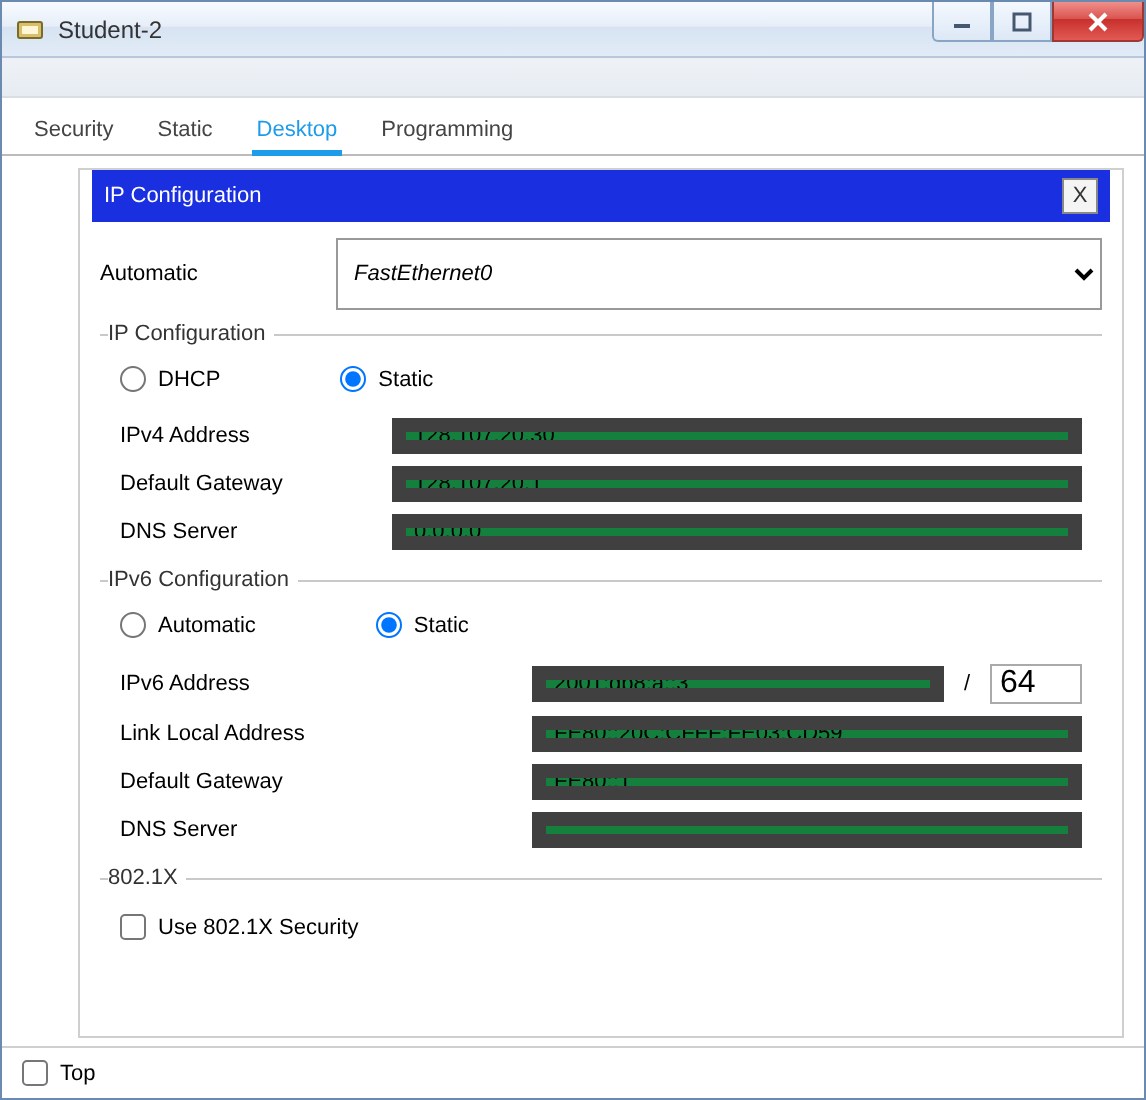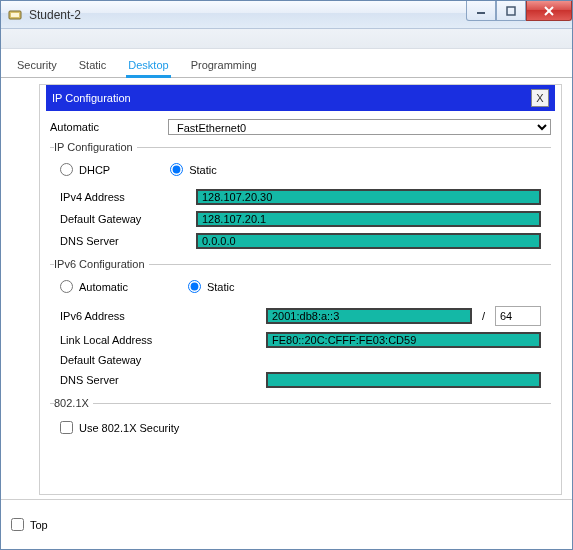--- a/index.html
+++ b/index.html
@@ -149,24 +149,25 @@
   .iface-row {
     display: flex;
     align-items: center;
     gap: 8px;
     padding: 2px 4px 6px 4px;
   }
   .iface-label { width: 110px; }
   .iface-select {
     flex: 1;
     font-size: 11px;
-    height: 16px;
+    height: 36px;
     border: 1px solid #999;
     background: #fff;
     padding: 1px 4px;
+    font-style: italic;
   }
   fieldset.group {
     border: 1px solid #c9c9c9;
     border-left: none;
     border-right: none;
     border-bottom: none;
     margin: 0 4px 2px 4px;
     padding: 6px 4px 4px 4px;
   }
   fieldset.group legend {
@@ -191,42 +192,42 @@
     padding: 3px 6px;
     gap: 6px;
   }
   .field-label {
     width: 130px;
   }
   .field-label.wide { width: 200px; }
   .text-input {
     flex: 1;
     height: 16px;
-    border: 2px solid #404040;
+    border: 7px solid #404040;
     font-size: 11px;
     padding: 2px 4px;
-    background: #14b8a6;
+    background: #15803d;
   }
   .prefix-sep { padding: 0 4px; }
   .prefix-input {
     width: 46px;
     height: 20px;
     border: 1px solid #aaa;
-    font-size: 11px;
+    font-size: 16px;
     padding: 2px 4px;
   }
   .sec-row {
     display: flex;
     align-items: flex-end;
     gap: 6px;
     padding: 6px;
   }
   .footer {
     border-top: 1px solid #cfcfcf;
-    padding: 18px 10px;
+    padding: 6px 10px;
     display: flex;
     align-items: center;
     gap: 6px;
     background: #fff;
   }
   input[type=radio], input[type=checkbox] {
     margin: 0;
   }
   
   .scroll-area::-webkit-scrollbar { width: 16px; }
@@ -336,20 +337,21 @@
               <input class="text-input" value="2001:db8:a::3" style="">
               <span class="prefix-sep">/</span>
               <input class="prefix-input" value="64" style="">
             </div>
             <div class="field-row">
               <span class="field-label wide">Link Local Address</span>
               <input class="text-input" value="FE80::20C:CFFF:FE03:CD59" style="">
             </div>
             <div class="field-row">
               <span class="field-label wide">Default Gateway</span>
+              <input class="text-input" value="FE80::1" style="">
             </div>
             <div class="field-row">
               <span class="field-label wide">DNS Server</span>
               <input class="text-input" value="" style="">
             </div>
           </fieldset>
 
           <fieldset class="group">
             <legend>802.1X</legend>
             <div class="sec-row">

